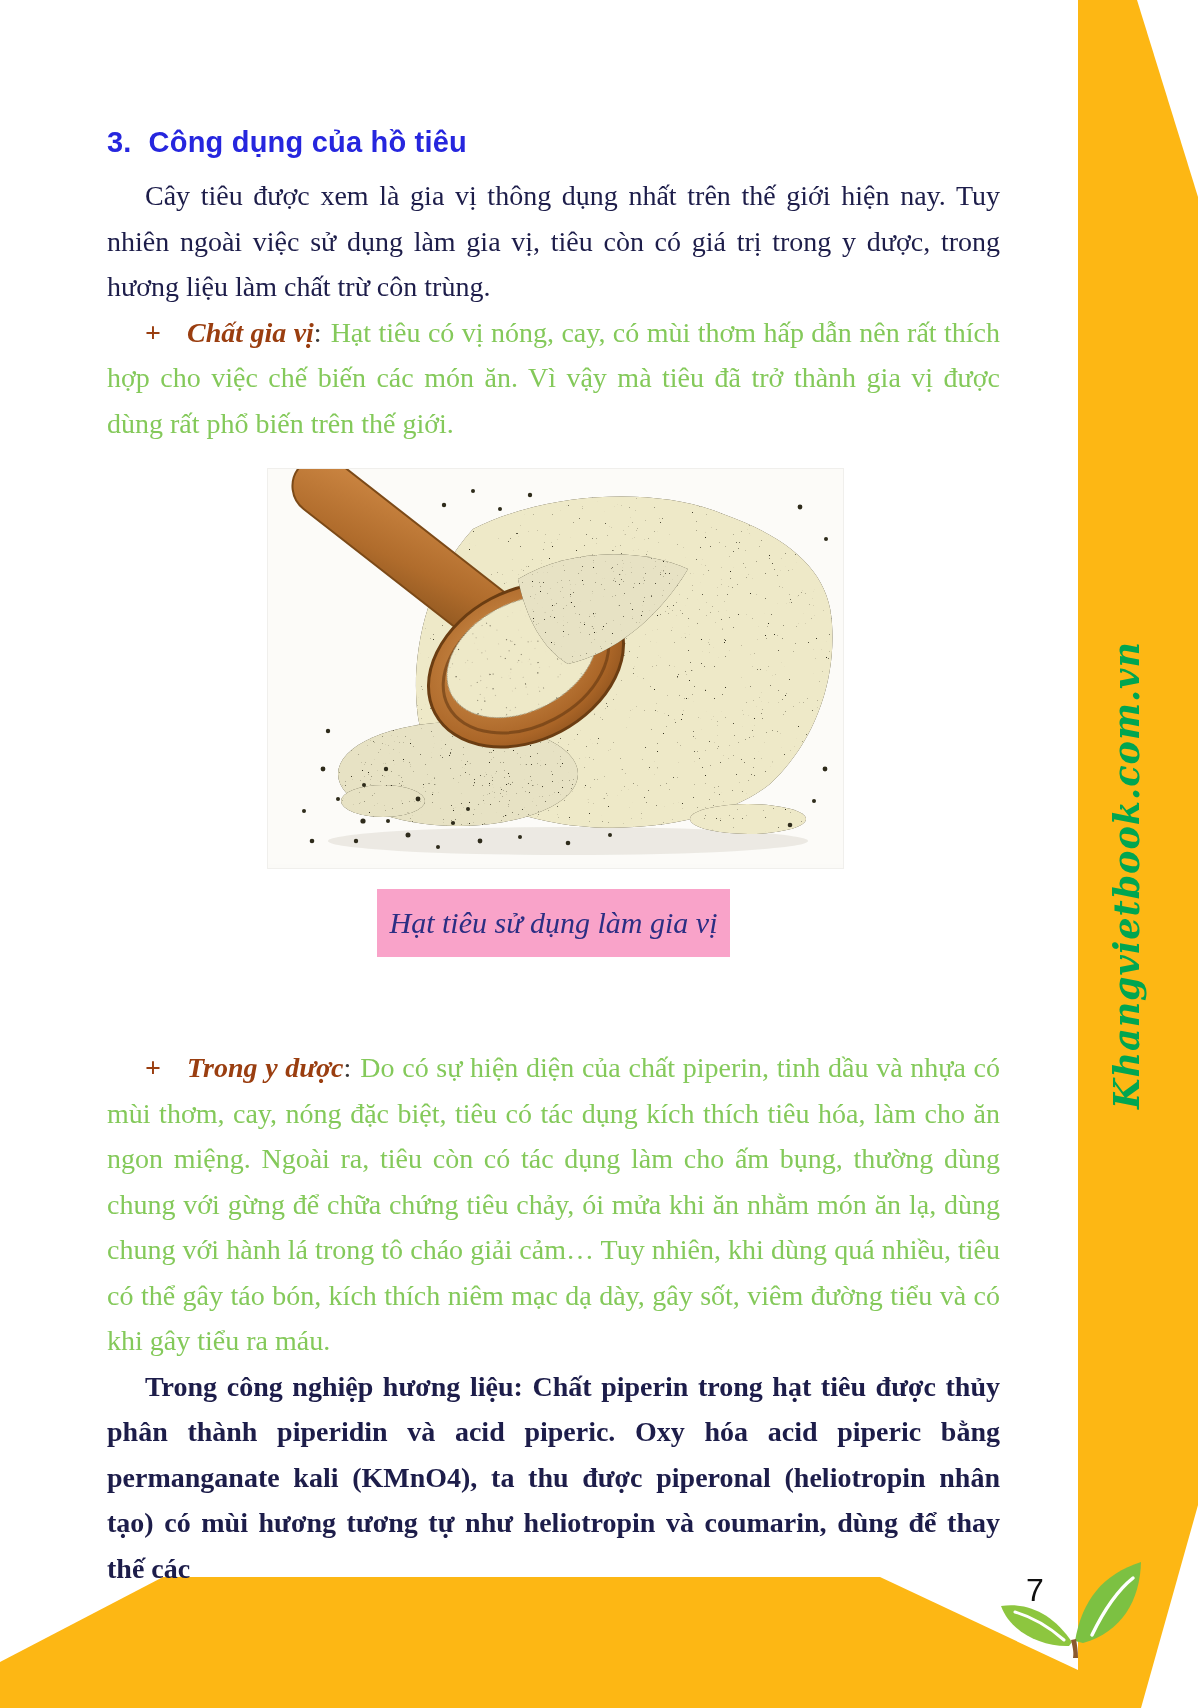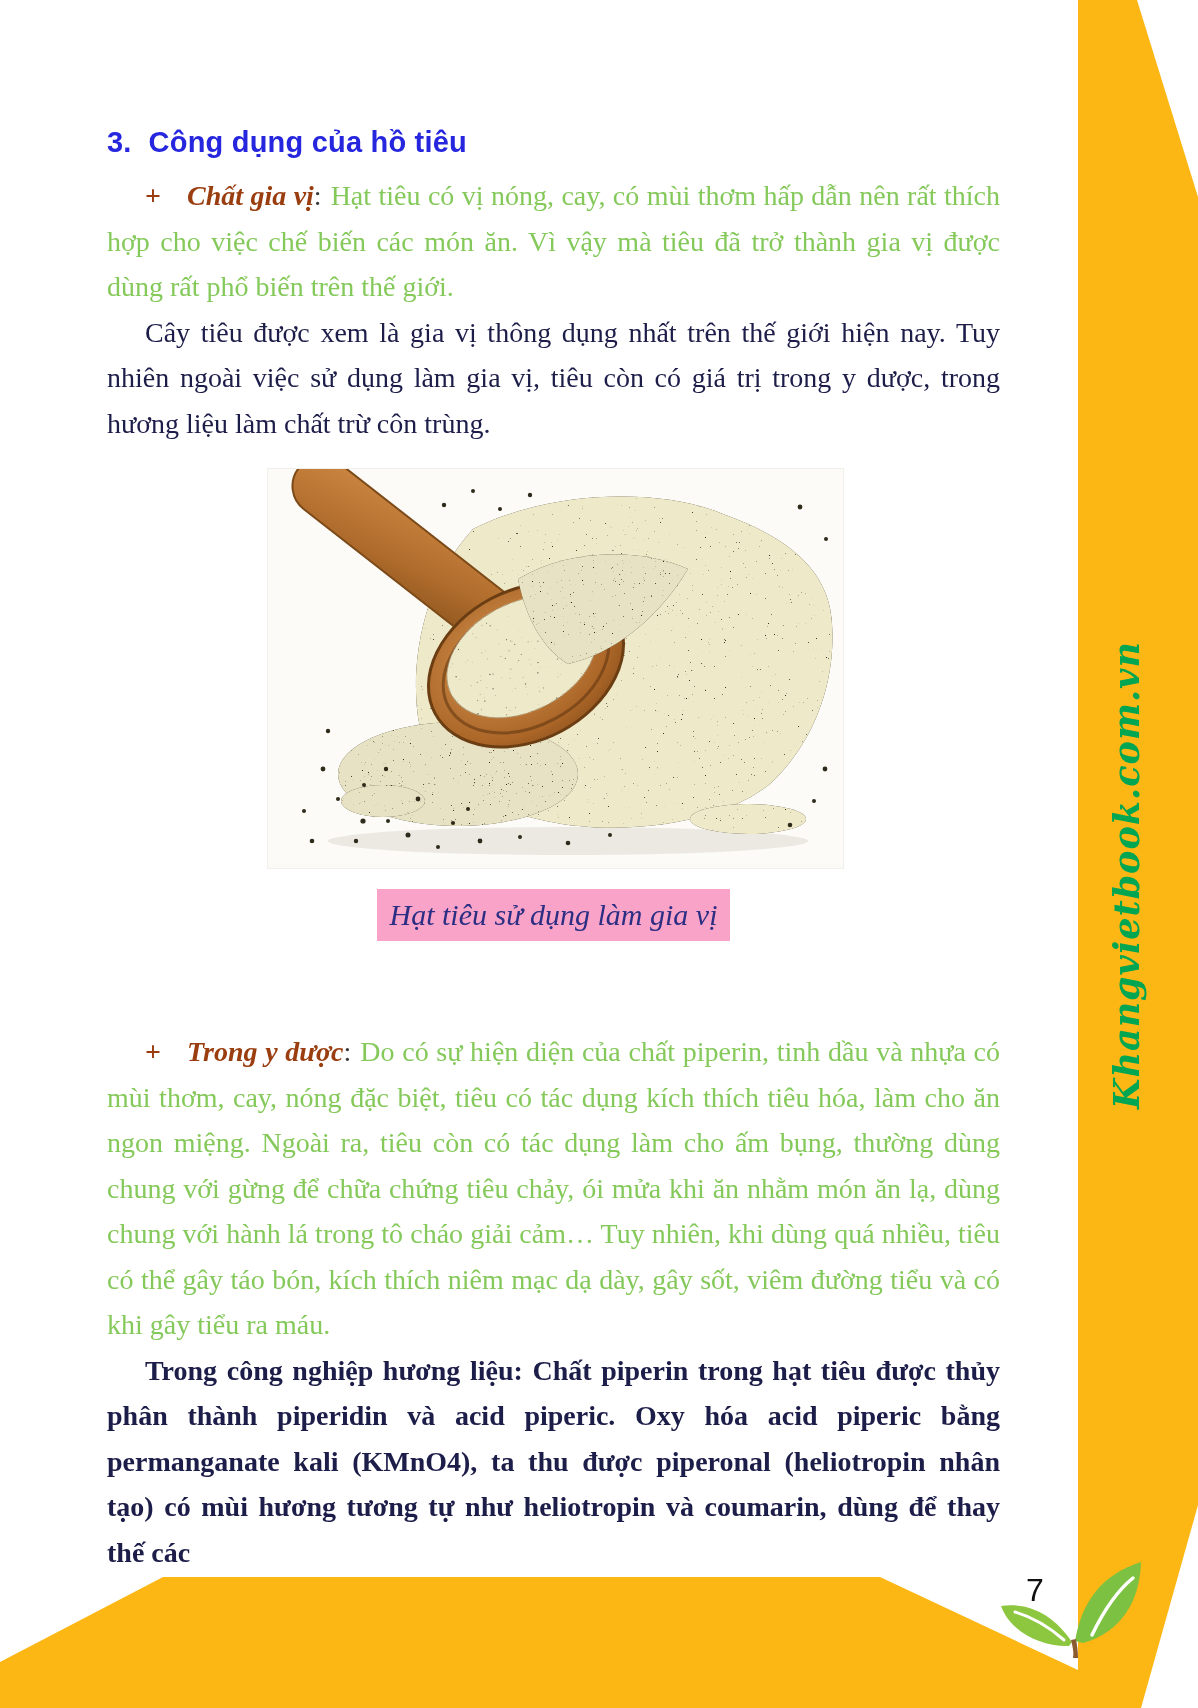--- a/index.html
+++ b/index.html
@@ -28,21 +28,21 @@
   .lead-bullet{color:#9A3E10;margin-right:26px;font-weight:bold;}
   .lead-label{color:#9A3E10;font-weight:bold;font-style:italic;}
   .lead-colon{color:#3a3a3a;margin-right:9px;}
   figure.pepper{margin:22px 0 0 0;width:893px;}
   .photo-wrap{width:575px;margin-left:160px;background:#fbfaf7;border:1px solid #f0efec;}
   figcaption{
     margin-top:20px;text-align:center;
   }
   .caption-hl{
     display:inline-block;background:#F9A3C9;color:#2B2E83;
-    font-style:italic;font-size:30px;line-height:42px;padding:5px 12px;
+    font-style:italic;font-size:30px;line-height:42px;padding:13px 12px;
   }
   .para-medicine{margin-top:88px !important;}
   .watermark{
     position:absolute;top:875px;left:1126px;z-index:2;
     transform:translate(-50%,-50%) rotate(-90deg);
     white-space:nowrap;color:#00A651;
     font-family:"DejaVu Serif",serif;font-style:italic;font-weight:600;
     font-size:35px;letter-spacing:1px;
   }
   .pagenum{
@@ -73,25 +73,25 @@
   <div class="watermark">Khangvietbook.com.vn</div>
 
   <div class="pagenum">7</div>
 
   <main class="content">
 
     <h2 class="title">
       <span class="num">3.</span><span>Công dụng của hồ tiêu</span>
     </h2>
 
+    <p class="body">Cây tiêu được xem là gia vị thông dụng nhất trên thế giới hiện nay. Tuy nhiên ngoài việc sử dụng làm gia vị, tiêu còn có giá trị trong y dược, trong hương liệu làm chất trừ côn trùng.</p>
+
     <p class="body">
       <span class="lead-bullet">+</span><span class="lead-label">Chất gia vị</span><span class="lead-colon">:</span><span class="green">Hạt tiêu có vị nóng, cay, có mùi thơm hấp dẫn nên rất thích hợp cho việc chế biến các món ăn. Vì vậy mà tiêu đã trở thành gia vị được dùng rất phổ biến trên thế giới.</span>
     </p>
-
-    <p class="body">Cây tiêu được xem là gia vị thông dụng nhất trên thế giới hiện nay. Tuy nhiên ngoài việc sử dụng làm gia vị, tiêu còn có giá trị trong y dược, trong hương liệu làm chất trừ côn trùng.</p>
 
     <figure class="pepper">
       <div class="photo-wrap">
         
         <svg width="575" height="395" viewBox="0 0 575 395">
           <defs>
             <linearGradient id="wood" x1="0" y1="0" x2="1" y2="1">
               <stop offset="0" stop-color="#cd8743"></stop>
               <stop offset="0.6" stop-color="#b06c2c"></stop>
               <stop offset="1" stop-color="#8e561f"></stop>

